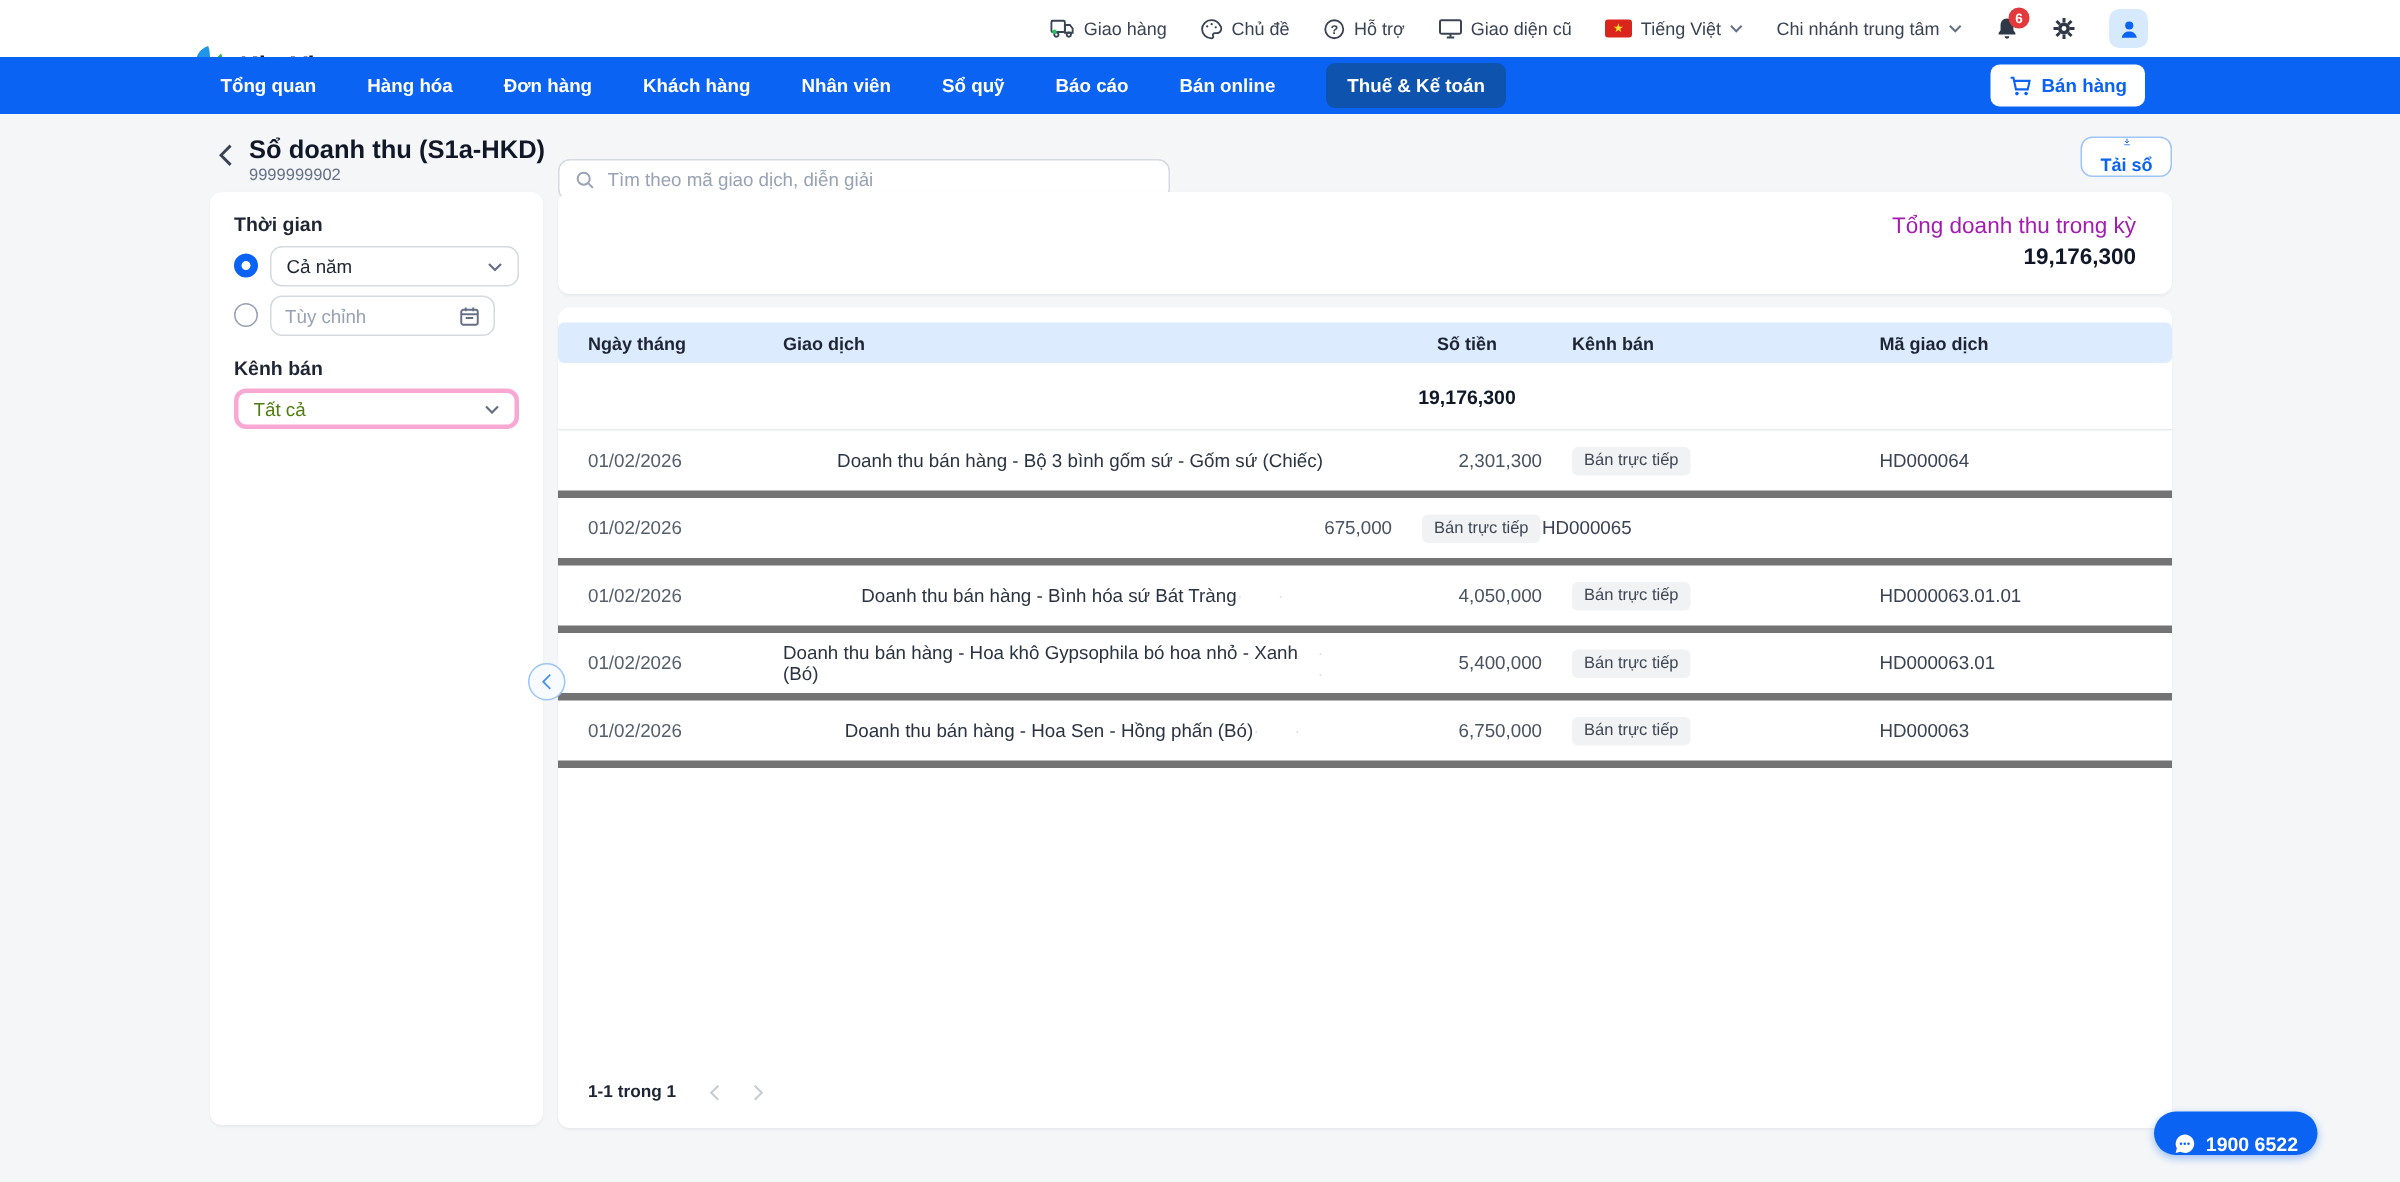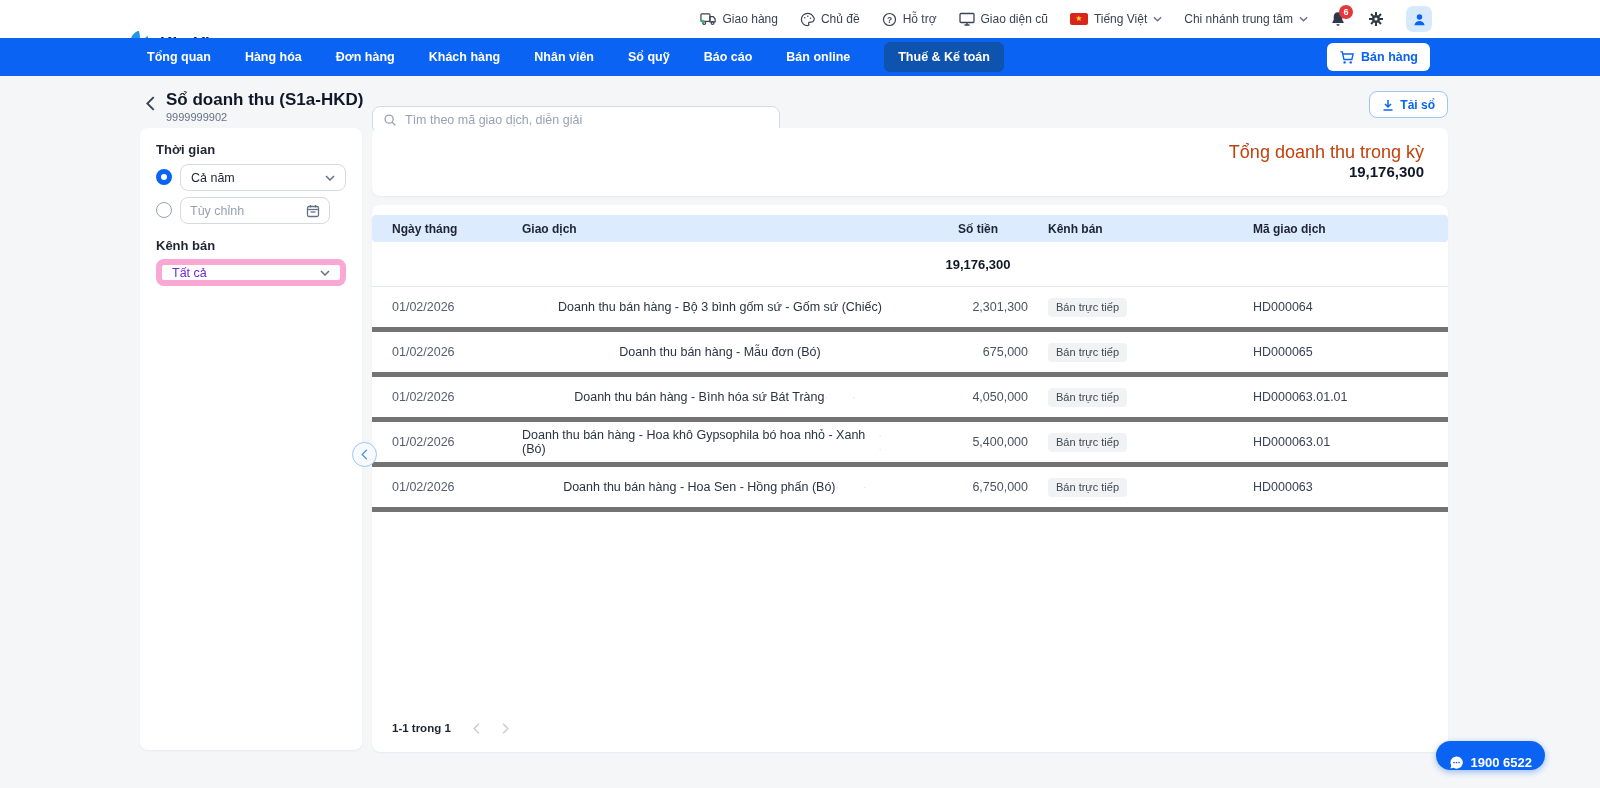--- a/index.html
+++ b/index.html
@@ -25,38 +25,38 @@
   .nav-tab.active { background:var(--active-tab,#0e53ad); padding:8px 14px; border-radius:6px; }
   .sell-btn { position:absolute; right:170px; top:5px; height:28px; background:#fff; border:none; border-radius:6px; color:var(--brand-blue,#0b63f3); font-weight:bold; font-size:12.5px; display:flex; align-items:center; gap:7px; padding:0 12px; cursor:pointer; font-family:inherit; }
 
   
   .back-btn { position:absolute; left:146px; top:96px; cursor:pointer; }
   .page-title { position:absolute; left:166px; top:90px; font-size:17px; font-weight:bold; color:#101828; }
   .page-code { position:absolute; left:166px; top:111px; font-size:11px; color:#667085; }
   .searchbox { position:absolute; left:372px; top:106px; width:408px; height:28px; background:#fff; border:1px solid #d5dae1; border-radius:8px; display:flex; align-items:center; gap:8px; padding:0 10px; }
   .searchbox input { border:none; outline:none; flex:1; font-size:12.5px; font-family:inherit; color:#1d2433; background:transparent; }
   .searchbox input::placeholder { color:#98a2b3; }
-  .download-btn { position:absolute; right:152px; top:91px; height:27px; background:#fff; border:1px solid #9ec5f5; border-radius:8px; color:var(--brand-blue,#0b63f3); font-size:12px; font-weight:bold; display:flex; align-items:center; gap:6px; padding:0 12px; cursor:pointer; font-family:inherit; }
+  .download-btn { position:absolute; right:152px; top:91px; height:27px; background:#fff; border:1px solid #9ec5f5; border-radius:8px; color:var(--brand-blue,#0b63f3); font-size:12px; font-weight:bold; display:flex; align-items:center; gap:6px; padding:0 12px; cursor:pointer; font-family:inherit;flex-direction:column; }
 
   
   .sidebar { position:absolute; left:140px; top:128px; width:222px; height:622px; background:#fff; border-radius:8px; box-shadow:0 1px 2px rgba(16,24,40,.05); }
   .side-label { position:absolute; left:16px; font-size:13px; font-weight:bold; color:#1f2633; }
   .radio { position:absolute; left:16px; width:16px; height:16px; border-radius:50%; cursor:pointer; }
   .radio.on { border:5px solid var(--brand-blue,#0b63f3); background:#fff; }
   .radio.off { border:1.5px solid #98a2b3; background:#fff; }
   .side-select { position:absolute; left:40px; width:166px; height:27px; background:#fff; border:1px solid #d5dae1; border-radius:8px; display:flex; align-items:center; justify-content:space-between; padding:0 10px; font-size:12.5px; color:#1d2433; cursor:pointer; }
   .side-input { position:absolute; left:40px; width:150px; height:27px; background:#fff; border:1px solid #d5dae1; border-radius:8px; display:flex; align-items:center; justify-content:space-between; padding:0 9px; }
   .side-input input { border:none; outline:none; width:110px; font-size:12.5px; font-family:inherit; background:transparent; }
   .side-input input::placeholder { color:#98a2b3; }
-  .side-select-full { position:absolute; left:16px; width:190px; height:27px; background:#fff; border:6px solid #f9a8d4; border-radius:8px; display:flex; align-items:center; justify-content:space-between; padding:0 10px; font-size:12.5px; color:#6d28d9; cursor:pointer; }
+  .side-select-full { position:absolute; left:16px; width:190px; height:27px; background:#fff; border:3px solid #f9a8d4; border-radius:8px; display:flex; align-items:center; justify-content:space-between; padding:0 10px; font-size:12.5px; color:#4d7c0f; cursor:pointer; }
   .collapse-btn { position:absolute; left:352px; top:442px; width:25px; height:25px; border-radius:50%; background:#f7fafe; border:1px solid #9ec5f5; display:flex; align-items:center; justify-content:center; cursor:pointer; z-index:4; }
 
   
   .summary-card { position:absolute; left:372px; top:128px; width:1076px; height:68px; background:#fff; border-radius:8px; box-shadow:0 1px 2px rgba(16,24,40,.05); }
-  .summary-label { position:absolute; right:24px; top:14px; font-size:18px; color:#c2410c;text-align:center; }
+  .summary-label { position:absolute; right:24px; top:14px; font-size:15px; color:#a21caf;text-align:center; }
   .summary-value { position:absolute; right:24px; top:35px; font-size:15px; font-weight:bold; color:#101828; }
 
   
   .table-card { position:absolute; left:372px; top:205px; width:1076px; height:547px; background:#fff; border-radius:8px; box-shadow:0 1px 2px rgba(16,24,40,.05); }
   .grid-row { display:grid; grid-template-columns:130px 406px 100px 225px 1fr; align-items:center; padding:0 20px; }
   .thead { position:absolute; left:0; top:10px; width:100%; height:27px; background:var(--table-header-bg,#dcebfd); border-radius:4px; font-size:12px; font-weight:bold; color:#1d2433; }
   .col-amount { text-align:center; }
   .col-channel { padding-left:20px; }
   .total-row { position:absolute; left:0; top:37px; width:100%; height:45px; border-bottom:1px solid #e6eaee; font-size:13px; font-weight:bold; color:#101828; }
   .t-row { position:absolute; left:0; width:100%; height:45px; border-bottom:5px solid #737373; font-size:12.5px; }
@@ -275,24 +275,20 @@
         <span>Doanh thu bán hàng - Bộ 3 bình gốm sứ - Gốm sứ (Chiếc)</span>
         <span class="dots"></span>
       </div>
     <div class="cell-amount">2,301,300</div>
     <div class="col-channel"><span class="badge">Bán trực tiếp</span></div>
     <div class="cell-code">HD000064</div>
   </div>
 
   <div class="grid-row t-row" style="top:127px;">
     <div class="cell-date">01/02/2026</div>
-    <div class="cell-desc">
-        <span>Doanh thu bán hàng - Mẫu đơn (Bó)</span>
-        <span class="dots"></span>
-      </div>
     <div class="cell-amount">675,000</div>
     <div class="col-channel"><span class="badge">Bán trực tiếp</span></div>
     <div class="cell-code">HD000065</div>
   </div>
 
   <div class="grid-row t-row" style="top:172px;">
     <div class="cell-date">01/02/2026</div>
     <div class="cell-desc">
         <span>Doanh thu bán hàng - Bình hóa sứ Bát Tràng</span>
         <span class="dots">· ·</span>

